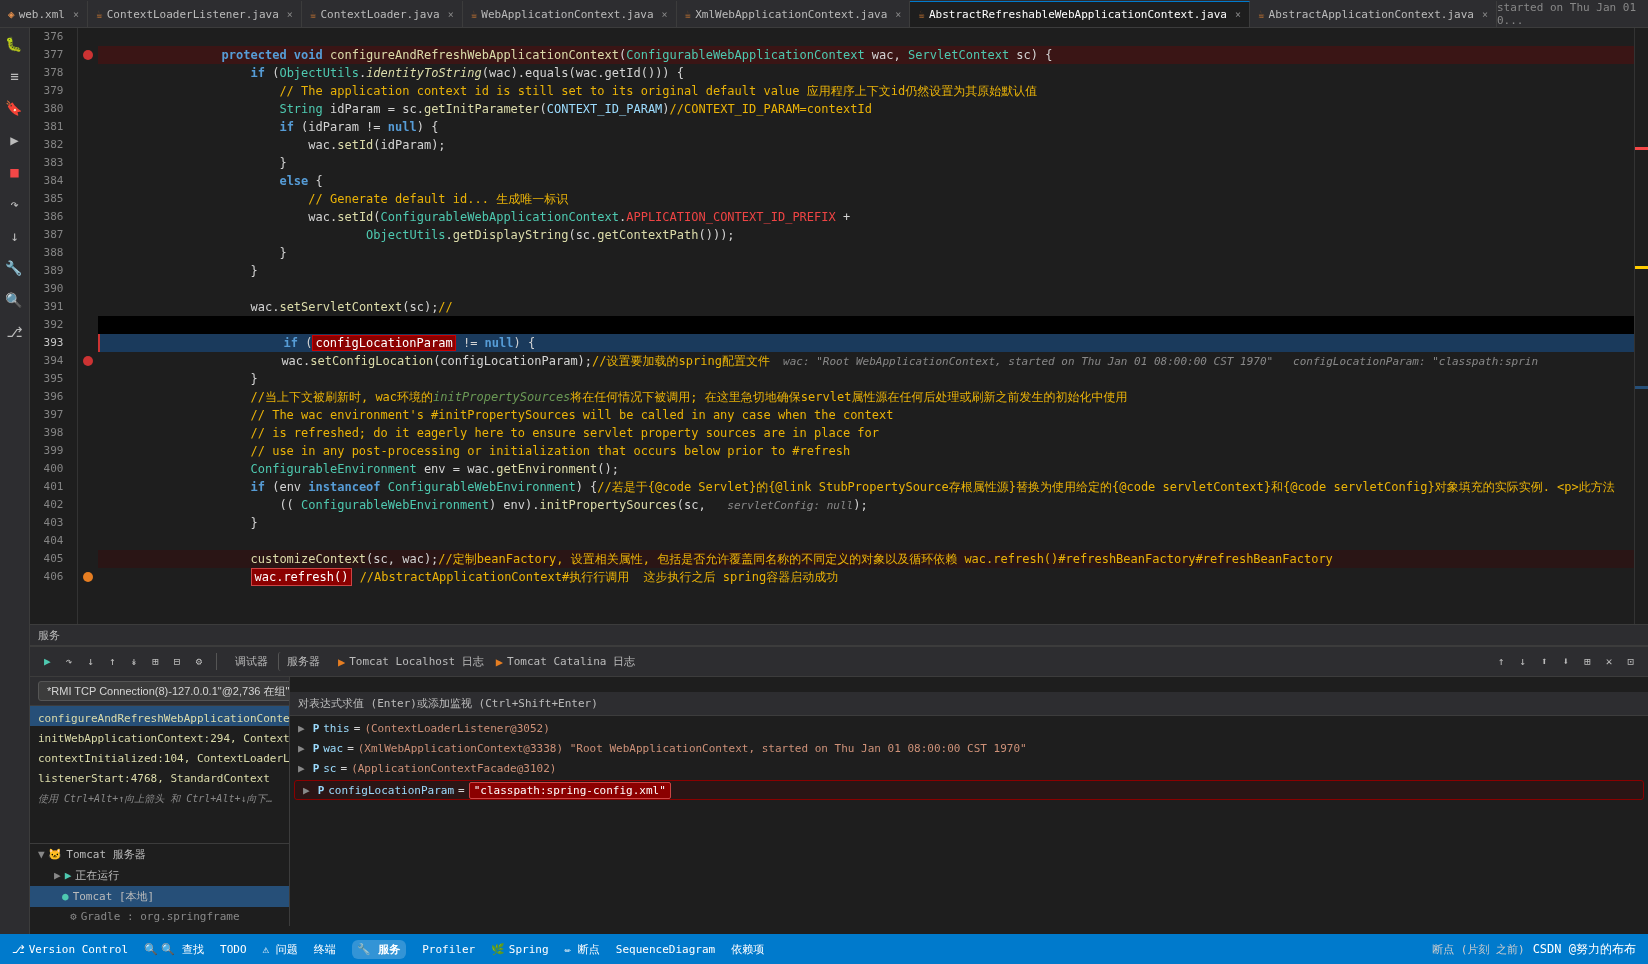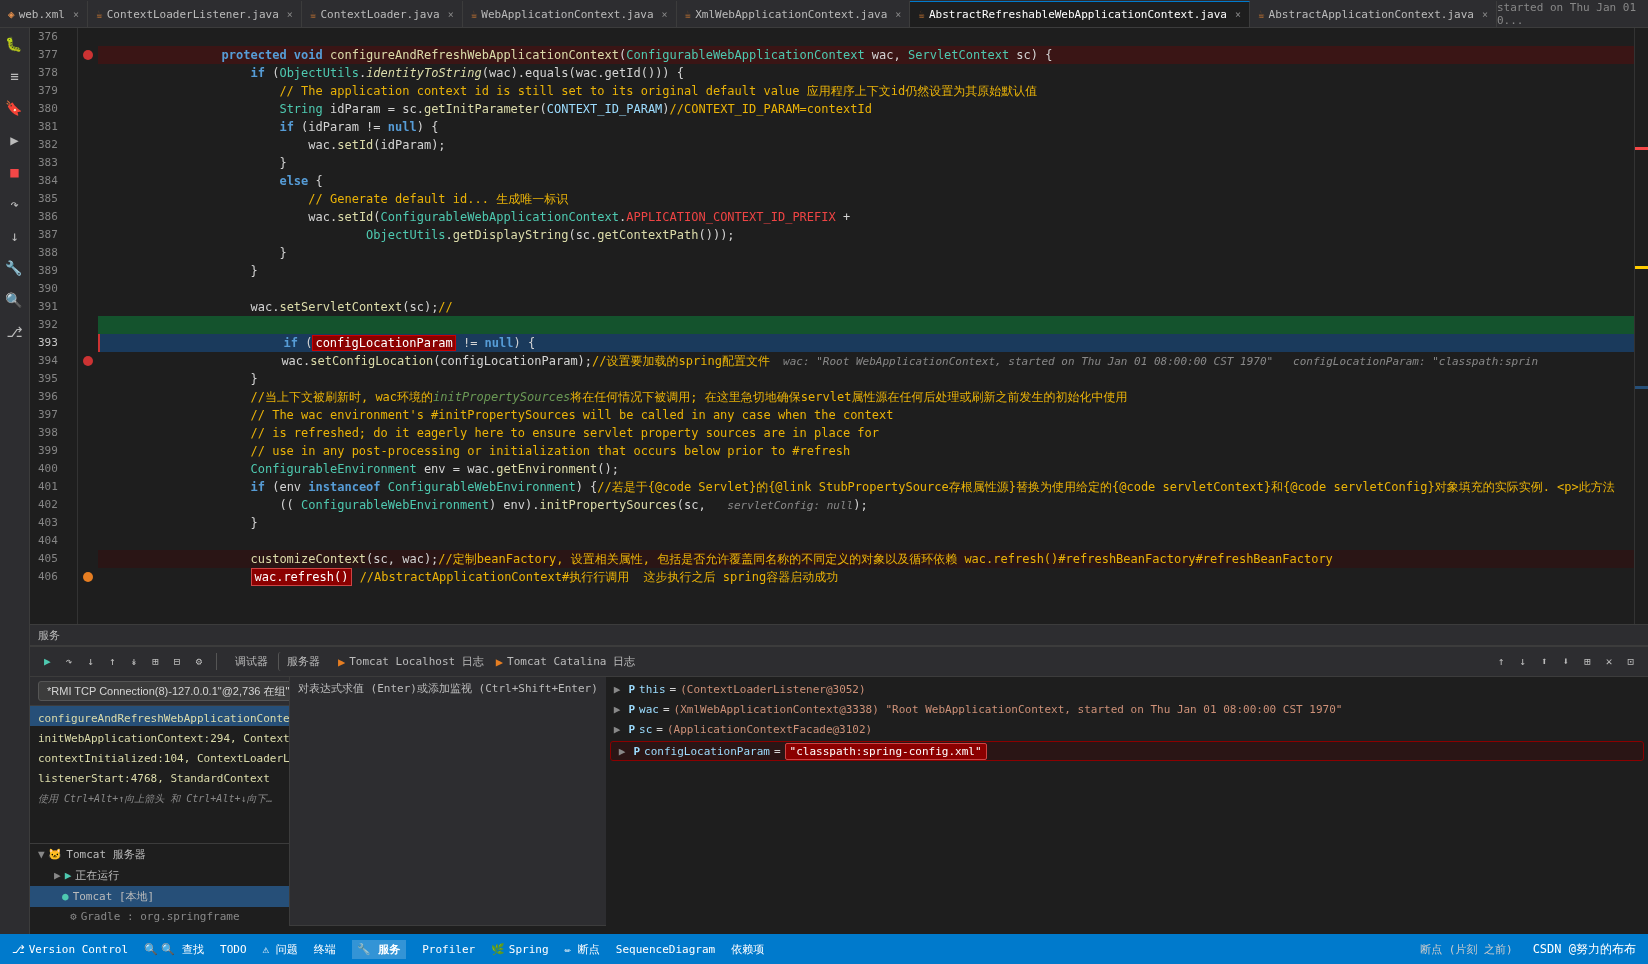--- a/index.html
+++ b/index.html
@@ -53,21 +53,21 @@
       height: calc(964px - 28px - 30px - 280px - 30px);
       background: #1e1e1e;
       overflow: hidden;
     }
 
     
     .line-numbers {
       background: #1e1e1e;
       color: #858585;
       padding: 0 8px;
-      text-align: left;
+      text-align: center;
       user-select: none;
       min-width: 48px;
       border-right: 1px solid #333;
       overflow: hidden;
     }
     .line-number {
       height: 18px;
       line-height: 18px;
       font-size: 11px;
     }
@@ -102,21 +102,21 @@
       position: relative;
     }
     .code-line {
       height: 18px;
       line-height: 18px;
       padding-left: 8px;
       white-space: pre;
       font-size: 12px;
     }
     .code-line.highlighted {
-      background: #14532d;
+      background: #000000;
       padding-left: 41px;
     }
     .code-line.breakpoint-line {
       background: #3a1515;
     }
 
     
     .kw { color: #569cd6; font-weight: bold; }
     .comment { color: #eab308; }
     .fn { color: #dcdcaa; }
@@ -164,21 +164,22 @@
       line-height: 20px;
     }
     .frame-item.selected { background: #264f78; }
     .frame-method { color: #dcdcaa; }
 
     
     .var-panel {
       flex: 1;
       overflow: hidden;
       display: flex;
-      flex-direction: row;
+      flex-direction: column;
+      margin-top: 15px;
     }
     .var-header {
       background: #2d2d30;
       padding: 4px 8px;
       font-size: 11px;
       color: #bbb;
       border-bottom: 1px solid #3c3c3c;
     }
     .var-list {
       flex: 1;
@@ -718,37 +719,37 @@
     </div>
     <div class="status-item">
       <span>TODO</span>
     </div>
     <div class="status-item">
       <span>⚠ 问题</span>
     </div>
     <div class="status-item">
       <span>终端</span>
     </div>
-    <div class="status-item" style="font-weight:bold; background:rgba(255,255,255,0.2); padding:2px 6px; border-radius:0;">
+    <div class="status-item" style="font-weight:bold; background:rgba(255,255,255,0.2); padding:2px 6px; border-radius:6px;">
       <span>🔧 服务</span>
     </div>
     <div class="status-item">
       <span>Profiler</span>
     </div>
     <div class="status-item">
       <span>🌿</span>
       <span>Spring</span>
     </div>
     <div class="status-item">
       <span>✏ 断点</span>
     </div>
     <div class="status-item">
       <span>SequenceDiagram</span>
     </div>
     <div class="status-item">
       <span>依赖项</span>
     </div>
-    <div style="margin-left:auto; display:flex; align-items:center; gap:20px;">
+    <div style="margin-left:auto; display:flex; align-items:center; gap:8px;">
       <span style="font-size:11px; color:#ccc;">断点 (片刻 之前)</span>
       <span style="font-size:12px; color:#fff;">CSDN @努力的布布</span>
     </div>
   </div>
 </div>
 
 </body></html>

